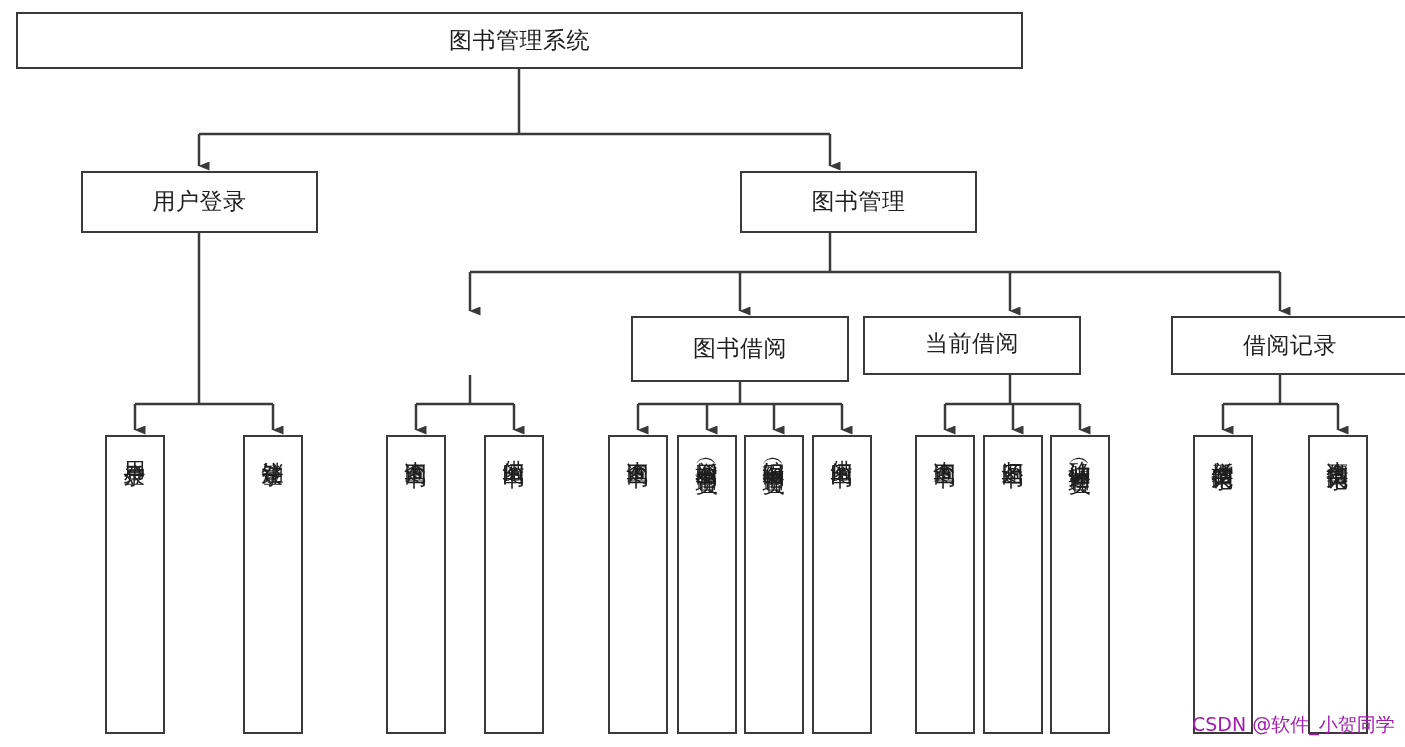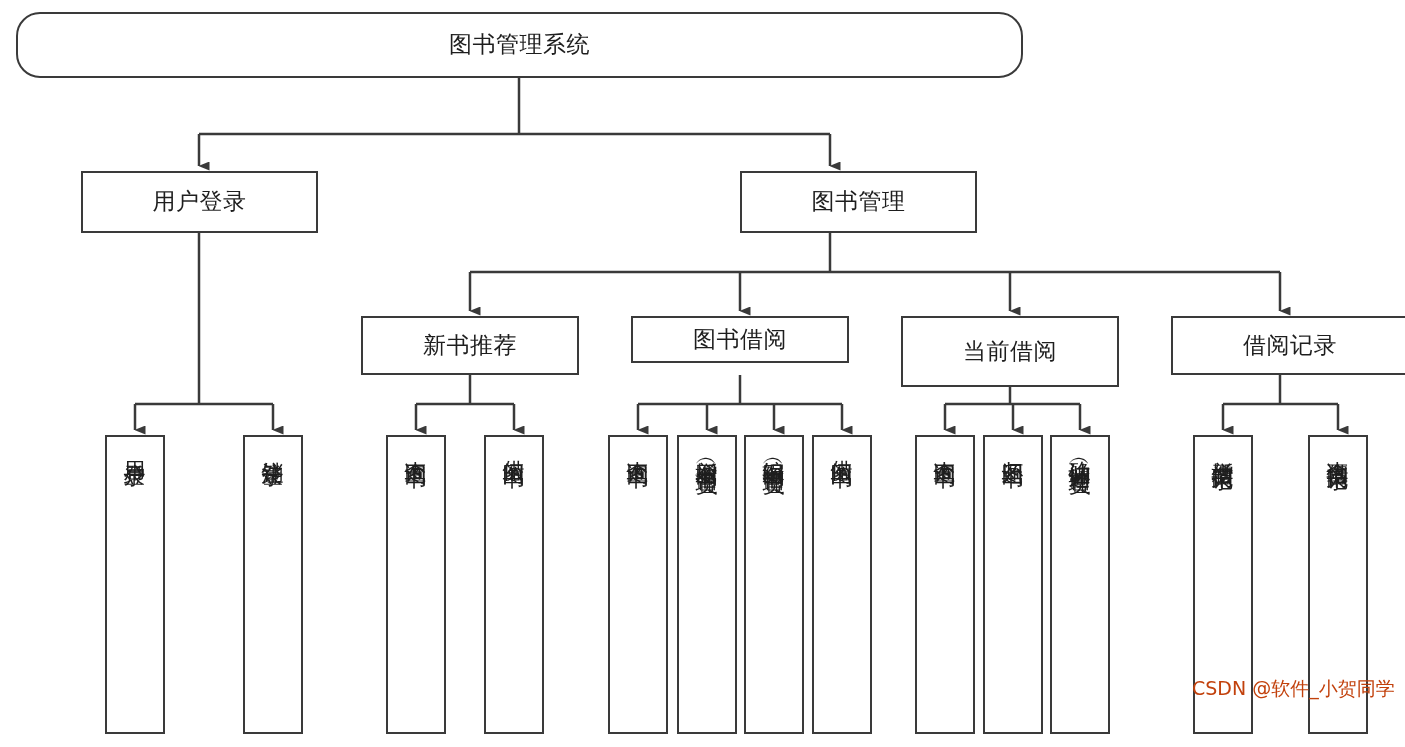--- a/index.html
+++ b/index.html
@@ -118,38 +118,35 @@
       <line x1="1013" y1="404" x2="1013" y2="430" marker-end="url(#arrowhead)"></line>
       <line x1="1080" y1="404" x2="1080" y2="430" marker-end="url(#arrowhead)"></line>
 
       <line x1="1280" y1="375" x2="1280" y2="404"></line>
       <line x1="1223" y1="404" x2="1338" y2="404"></line>
       <line x1="1223" y1="404" x2="1223" y2="430" marker-end="url(#arrowhead)"></line>
       <line x1="1338" y1="404" x2="1338" y2="430" marker-end="url(#arrowhead)"></line>
     </g>
   </svg>
 
-  <div class="node" style="left: 16px; top: 12px; width: 1007px; height: 66px; border-radius: 24px;">
+  <div class="node" style="left: 16px; top: 12px; width: 1007px; height: 57px;">
     <span class="label">图书管理系统</span>
   </div>
 
   <div class="node" style="left: 81px; top: 171px; width: 237px; height: 62px;">
     <span class="label">用户登录</span>
   </div>
   <div class="node" style="left: 740px; top: 171px; width: 237px; height: 62px;">
     <span class="label">图书管理</span>
   </div>
 
-  <div class="node" style="left: 361px; top: 316px; width: 218px; height: 59px;">
-    <span class="label">新书推荐</span>
-  </div>
-  <div class="node" style="left: 631px; top: 316px; width: 218px; height: 47px;">
+  <div class="node" style="left: 631px; top: 316px; width: 218px; height: 66px;">
     <span class="label">图书借阅</span>
   </div>
-  <div class="node" style="left: 901px; top: 316px; width: 218px; height: 71px;">
+  <div class="node" style="left: 863px; top: 316px; width: 218px; height: 59px; font-family: Liberation Mono, monospace;">
     <span class="label">当前借阅</span>
   </div>
   <div class="node" style="left: 1171px; top: 316px; width: 238px; height: 59px;">
     <span class="label">借阅记录</span>
   </div>
 
   <div class="node vertical" style="left: 105px; top: 435px; width: 60px; height: 299px;">
     <span class="label">用户登录</span>
   </div>
   <div class="node vertical" style="left: 243px; top: 435px; width: 60px; height: 299px;">
@@ -182,15 +179,15 @@
   <div class="node vertical" style="left: 1050px; top: 435px; width: 60px; height: 299px;">
     <span class="label">确认归还（管理员）</span>
   </div>
   <div class="node vertical" style="left: 1193px; top: 435px; width: 60px; height: 299px;">
     <span class="label">新增借阅记录</span>
   </div>
   <div class="node vertical" style="left: 1308px; top: 435px; width: 60px; height: 299px;">
     <span class="label">查询借阅记录</span>
   </div>
 
-  <div class="watermark" style="left: 1192px; top: 676px; color: #c2410c;">CSDN @软件_小贺同学</div>
+  <div class="watermark" style="left: 1192px; top: 712px; color: #a21caf;">CSDN @软件_小贺同学</div>
 
 </div>
 
 </body></html>

